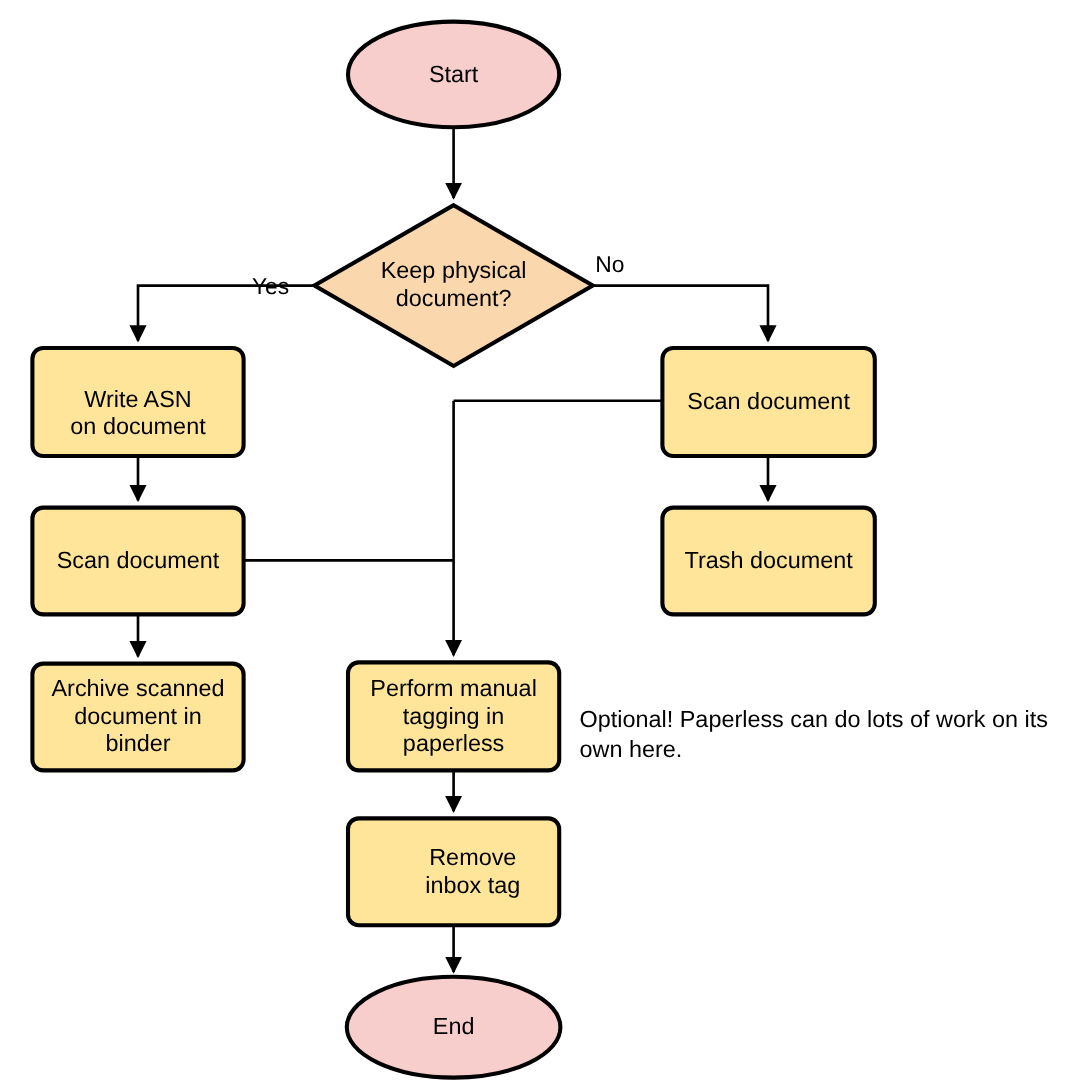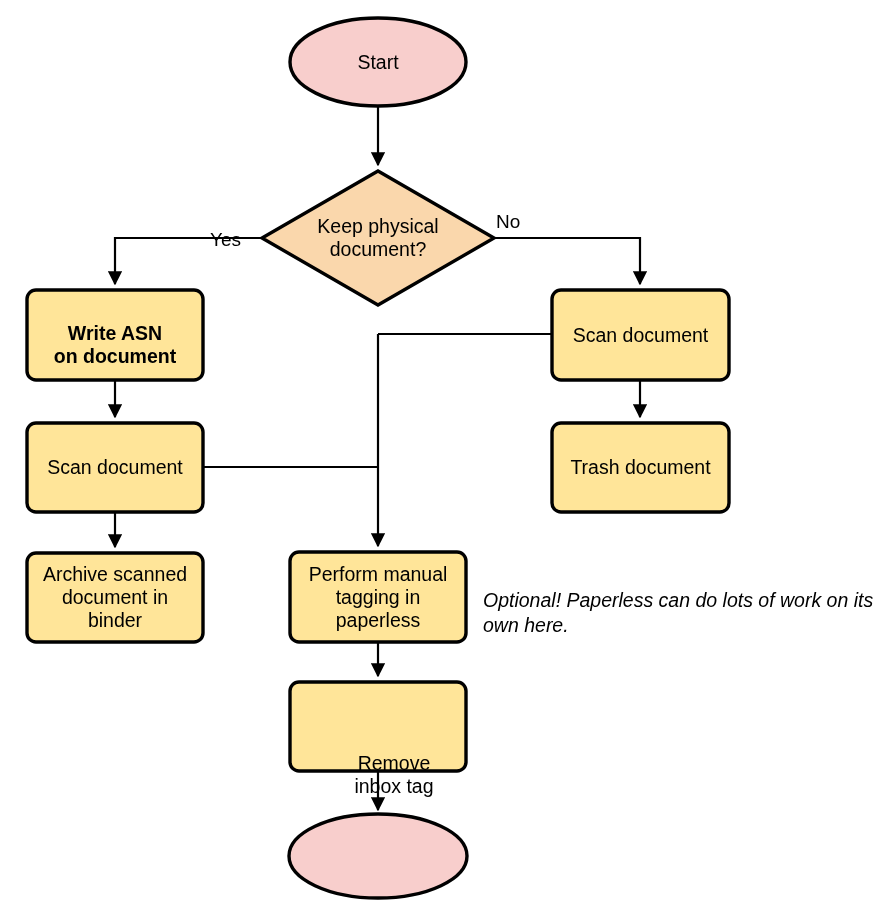--- a/index.html
+++ b/index.html
@@ -43,21 +43,20 @@
     position: absolute;
     font-family: "Liberation Sans", sans-serif;
     font-size: 19px;
     line-height: 22px;
     color: #000000;
     white-space: nowrap;
   }
   .annotation {
     position: absolute;
     font-family: "Liberation Sans", sans-serif;
-    font-style: italic;
     font-size: 19.5px;
     line-height: 25px;
     color: #000000;
   }
 </style>
 </head>
 <body>
 
 <div id="canvas">
 
@@ -115,40 +114,41 @@
 
       <ellipse cx="378" cy="856" rx="89" ry="42" fill="#f8cecc" stroke="#000000" stroke-width="3.4"></ellipse>
     </g>
   </svg>
 
   <div class="node-label" style="left:262px; top:194px; width:232px; height:88px;">Keep physical
 document?</div>
 
   <div class="node-label" style="left:290px; top:18px; width:176px; height:88px;">Start</div>
 
-  <div class="node-label" style="left:27px; top:290px; width:176px; height:110px;font-weight:bold;">Write ASN
+  <div class="node-label" style="left:27px; top:290px; width:176px; height:110px;">Write ASN
 on document</div>
 
   <div class="node-label" style="left:27px; top:423px; width:176px; height:89px;">Scan document</div>
 
   <div class="node-label" style="left:27px; top:553px; width:176px; height:89px;border-radius:23px;">Archive scanned
 document in
 binder</div>
 
   <div class="node-label" style="left:552px; top:290px; width:177px; height:90px;">Scan document</div>
 
   <div class="node-label" style="left:290px; top:552px; width:176px; height:90px;">Perform manual
 tagging in
 paperless</div>
 
   <div class="node-label" style="left:552px; top:423px; width:177px; height:89px;">Trash document</div>
 
-  <div class="node-label" style="left:290px; top:682px; width:208px; height:89px;margin-top:48px;">Remove
+  <div class="node-label" style="left:290px; top:682px; width:208px; height:89px;">Remove
 inbox tag</div>
 
+  <div class="node-label" style="left:289px; top:814px; width:178px; height:84px;">End</div>
 
   <div class="edge-label" style="left:210px; top:229px;">Yes</div>
 
   <div class="edge-label" style="left:496px; top:211px;">No</div>
 
   <div class="annotation" style="left:483px; top:588px; width:402px;">Optional! Paperless can do lots of work on its own here.</div>
 
 </div>
 
 </body></html>

